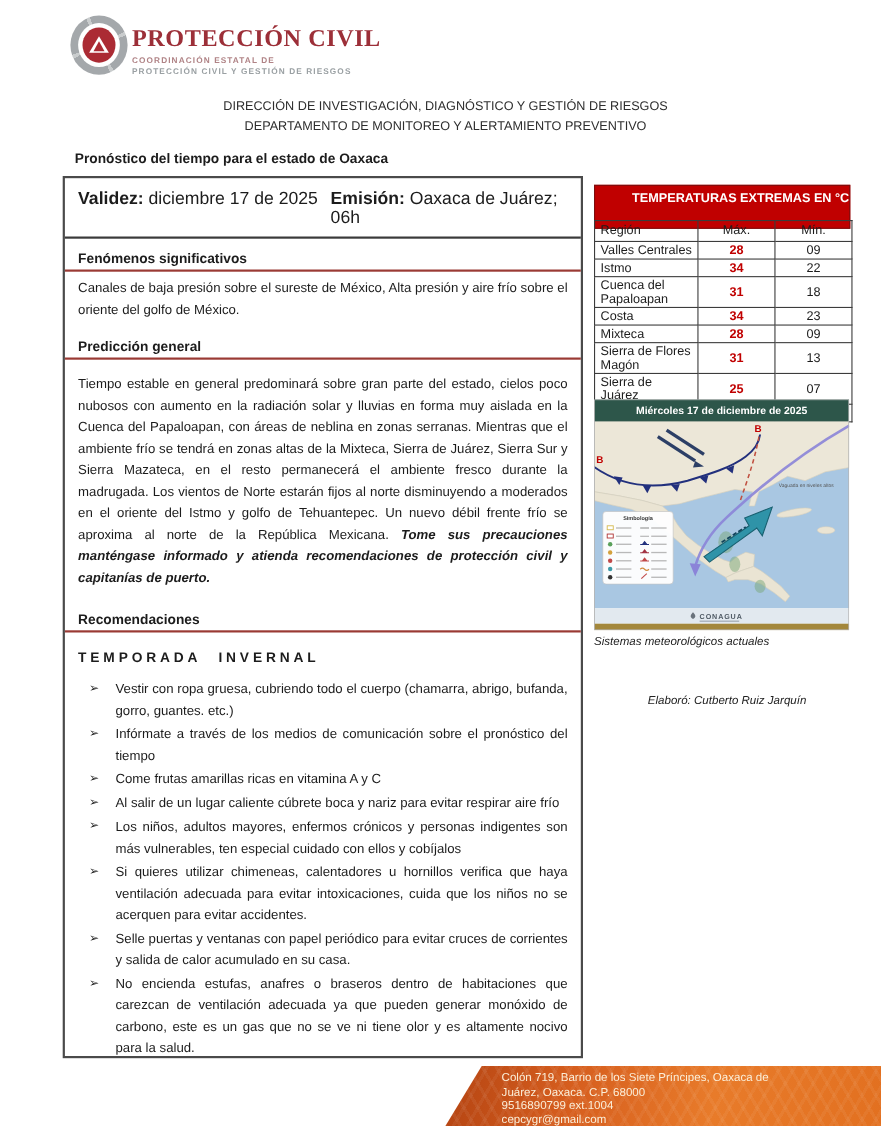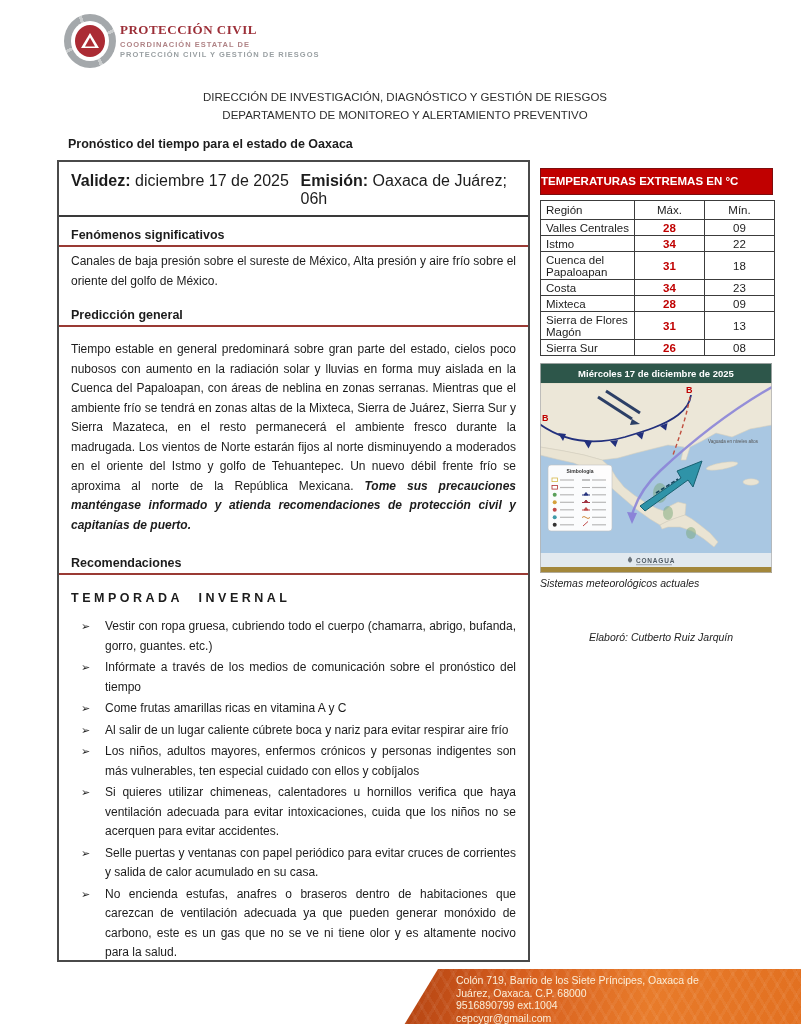--- a/index.html
+++ b/index.html
@@ -9,21 +9,21 @@
   
   .emblem { position:absolute; left:64px; top:14px; width:52px; height:54px; border-radius:50%;
     background:conic-gradient(#a4a8ab 0 62deg,#c9cccd 62deg 70deg,#a4a8ab 70deg 150deg,#c9cccd 150deg 158deg,#a4a8ab 158deg 242deg,#c9cccd 242deg 250deg,#a4a8ab 250deg 334deg,#c9cccd 334deg 342deg,#a4a8ab 342deg); }
   .emblem-gap { position:absolute; inset:7px; background:#fff; border-radius:50%; }
   .emblem-core { position:absolute; inset:11px; background:#ab2b34; border-radius:50%; }
   .tri-outer { position:absolute; left:50%; top:50%; transform:translate(-50%,-54%);
     width:0; height:0; border-left:9px solid transparent; border-right:9px solid transparent; border-bottom:15px solid #ffffff; }
   .tri-inner { position:absolute; left:50%; top:50%; transform:translate(-50%,-38%);
     width:0; height:0; border-left:5.5px solid transparent; border-right:5.5px solid transparent; border-bottom:9px solid #ab2b34; }
   .logo-text { position:absolute; left:120px; top:22px; }
-  .logo-title { font-family:"Liberation Serif", serif; font-weight:bold; font-size:13px; letter-spacing:.5px; color:#9c2f38; }
+  .logo-title { font-family:"Liberation Serif", serif; font-weight:bold; font-size:22px; letter-spacing:.5px; color:#9c2f38; }
   .logo-sub1 { margin-top:2px; font-size:7.5px; letter-spacing:1px; color:#b08386; font-weight:bold; }
   .logo-sub2 { margin-top:1px; font-size:7.5px; letter-spacing:1px; color:#9aa0a3; font-weight:bold; }
 
   .dept-lines { position:absolute; left:0; top:88px; width:810px; text-align:center; font-size:11.5px; color:#2e2e2e; line-height:18px; }
 
   .doc-title { position:absolute; left:68px; top:137px; font-size:12.5px; font-weight:bold; }
 
   
   .box { position:absolute; left:57px; top:160px; width:473px; height:802px; border:2px solid #4a4a4a; padding:0 12px; background:#fff; }
   .meta-row { display:flex; margin:0 -12px; padding:10px 12px 7px; border-bottom:2px solid #3a3a3a; font-size:16px; }
@@ -32,22 +32,22 @@
   .sec-head { margin:8px -12px 0; padding:3px 12px 3px; font-size:12.5px; font-weight:bold; border-bottom:2px solid #9a3a34; }
   .para { margin-top:5px; font-size:12px; line-height:19.5px; text-align:justify; }
   .para-pred { margin-top:13px; }
   .emph { font-weight:bold; font-style:italic; }
   .rec-sub { margin-top:16px; font-size:12.5px; font-weight:bold; letter-spacing:3.5px; word-spacing:9px; }
   ul.rec { list-style:none; margin:12px 0 0; padding-left:34px; }
   ul.rec li { position:relative; font-size:12px; line-height:19.5px; text-align:justify; margin-bottom:2px; }
   ul.rec li::before { content:"➢"; position:absolute; left:-24px; top:0; font-size:11px; color:#222; }
 
   
-  .temp-banner { position:absolute; left:540px; top:168px; width:233px; height:27px; background:#c00000; border:1px solid #7d0d0d;
-    color:#fff; font-weight:bold; font-size:11.5px; text-align:left; line-height:25px; }
+  .temp-banner { position:absolute; left:540px; top:168px; width:233px; height:40px; background:#c00000; border:1px solid #7d0d0d;
+    color:#fff; font-weight:bold; font-size:11.5px; text-align:right; line-height:25px; }
   .temp-table { position:absolute; left:540px; top:200px; width:235px; border-collapse:collapse; font-size:11.5px; }
   .temp-table th, .temp-table td { border:1px solid #3c3c3c; padding:1.5px 5px; }
   .temp-table th { font-weight:normal; text-align:left; height:19px; }
   .temp-table th.c, .temp-table td.c { text-align:center; width:70px; }
   .temp-table td { height:15px; }
   .temp-table td.max { color:#c00000; font-weight:bold; text-align:center; }
   .temp-table td.min { text-align:center; }
 
   .map-fig { position:absolute; left:540px; top:363px; width:232px; height:210px; }
   .map-caption { position:absolute; left:540px; top:577px; width:232px; text-align:left; font-style:italic; font-size:10.5px; color:#222; }
@@ -151,20 +151,25 @@
         </tr>
         <tr>
           <td class="region">Mixteca</td>
           <td class="max">28</td>
           <td class="min">09</td>
         </tr>
         <tr>
           <td class="region">Sierra de Flores Magón</td>
           <td class="max">31</td>
           <td class="min">13</td>
+        </tr>
+        <tr>
+          <td class="region">Sierra de Juárez</td>
+          <td class="max">25</td>
+          <td class="min">07</td>
         </tr>
         <tr>
           <td class="region">Sierra Sur</td>
           <td class="max">26</td>
           <td class="min">08</td>
         </tr>
       </tbody>
   </table>
 
   <svg class="map-fig" viewBox="0 0 232 210" xmlns="http://www.w3.org/2000/svg">

